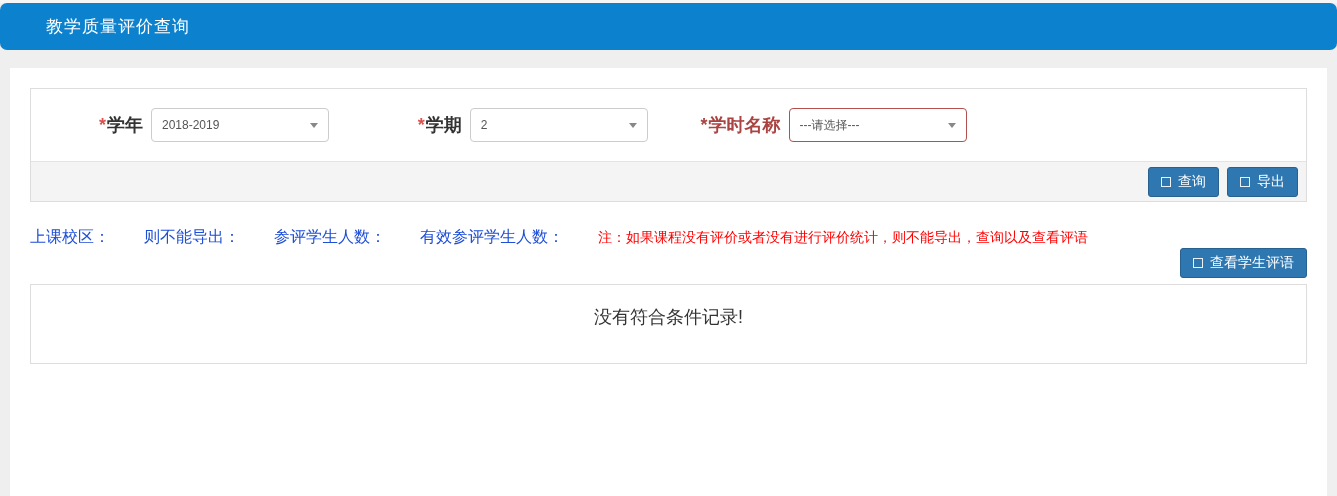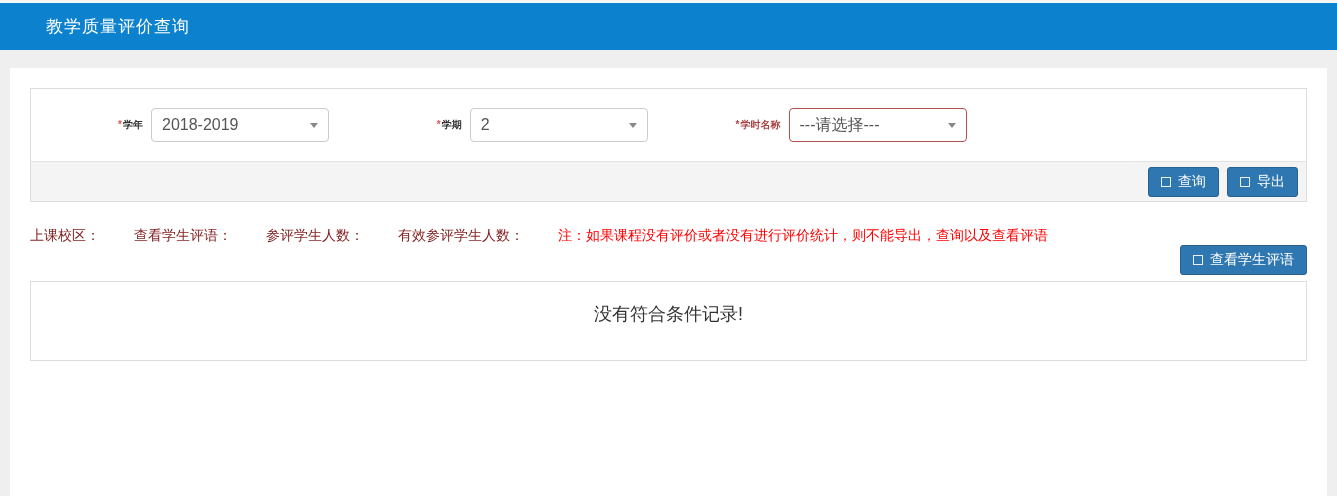--- a/index.html
+++ b/index.html
@@ -1,49 +1,49 @@
 <!DOCTYPE html>
 <html><head>
 <meta charset="utf-8">
 <style>
   * { margin:0; padding:0; box-sizing:border-box; }
   html,body { width:1337px; height:496px; overflow:hidden;
     font-family:"Liberation Sans","DejaVu Sans",sans-serif; background:#efefef; }
 
   .top-strip { height:3px; background:#f6f6f6; }
-  .app-header { height:47px; background:#0c82cf; display:flex; align-items:center; padding-left:46px; }
+  .app-header { height:47px; background:#0c82cf; display:flex; align-items:center; padding-left:46px;border-radius:7px; }
   .app-header .title { color:#ffffff; font-size:17px; letter-spacing:1px; }
 
   .page { margin:18px 10px 0 10px; background:#ffffff; padding:20px; height:428px; }
 
   
   .filter-panel { border:1px solid #ddd; }
   .filter-row { display:flex; align-items:center; height:72px; background:#fff; }
   .field { width:25%; display:flex; align-items:center; }
-  .field-label { width:112px; text-align:right; margin-right:8px; font-size:10px; font-weight:bold; color:#333; white-space:nowrap; }
+  .field-label { width:112px; text-align:right; margin-right:8px; font-size:18px; font-weight:bold; color:#333; white-space:nowrap; }
   .field-label .req { color:#d9534f; margin-right:1px; }
   .field.error .field-label { color:#a94442; }
   .field.error .field-label .req { color:#a94442; }
   .sel { width:178px; height:34px; border:1px solid #ccc; border-radius:4px; background:#fff;
     display:flex; align-items:center; justify-content:space-between; padding:0 10px; cursor:pointer; }
   .field.error .sel { border-color:#b25050; }
-  .sel .sel-value { font-size:16px; color:#555; }
+  .sel .sel-value { font-size:12px; color:#555; }
   .caret { width:0; height:0; border-left:4px solid transparent; border-right:4px solid transparent; border-top:5px solid #888; }
 
   .toolbar { height:40px; background:#f4f4f4; border-top:1px solid #e3e3e3;
     display:flex; align-items:center; justify-content:flex-end; gap:8px; padding-right:8px; }
 
   .btn { background:#2e77b0; border:1px solid #286090; border-radius:3px; color:#fff;
     font-size:14px; height:30px; padding:0 12px; display:flex; align-items:center; cursor:pointer;
     font-family:"Liberation Sans","DejaVu Sans",sans-serif;justify-content:center; }
   .btn .sq-icon { display:inline-block; width:10px; height:10px; border:1px solid #ffffff; margin-right:7px; opacity:.9; }
 
   
   .stats-row { margin-top:25px; display:flex; align-items:center; white-space:nowrap; }
-  .stat-item { font-size:14px; color:#7f1d1d; margin-right:34px; }
+  .stat-item { font-size:16px; color:#1d4ed8; margin-right:34px; }
   .warning-note { font-size:14px; color:#ff0000; margin-left:0; }
 
   .comments-row { display:flex; justify-content:flex-end; }
 
   
   .grid { margin-top:6px; border:1px solid #ddd; }
   .grid-header { display:flex; height:31px; background:linear-gradient(#fdfdfd,#f2f2f2);
     border-bottom:2px solid #3e8ed0; }
   .gh-cell { display:flex; align-items:center; justify-content:center;
     font-size:13px; font-weight:bold; color:#333; border-right:1px solid #ddd; height:100%; }
@@ -112,21 +112,21 @@
       </button>
       <button class="btn">
         <span class="sq-icon"></span>
         <span>导出</span>
       </button>
     </div>
   </div>
 
   <div class="stats-row">
     <span class="stat-item">上课校区：</span>
-    <span class="stat-item">查看学生评语：</span>
+    <span class="stat-item">则不能导出：</span>
     <span class="stat-item">参评学生人数：</span>
     <span class="stat-item">有效参评学生人数：</span>
     <span class="warning-note">注：如果课程没有评价或者没有进行评价统计，则不能导出，查询以及查看评语</span>
   </div>
 
   <div class="comments-row">
     <button class="btn">
       <span class="sq-icon"></span>
       <span>查看学生评语</span>
     </button>

